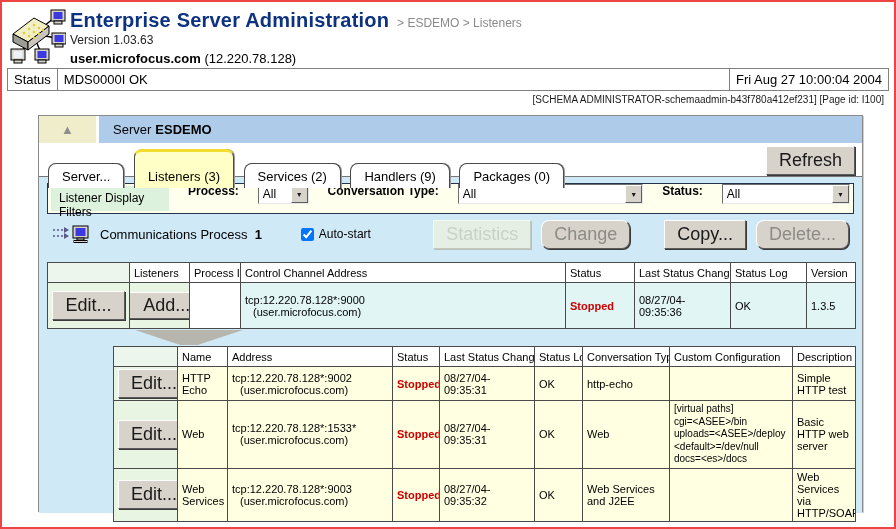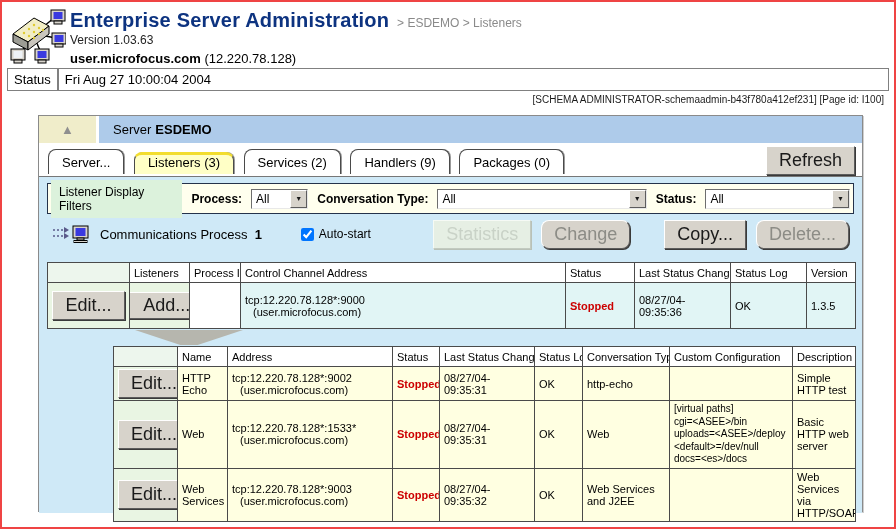--- a/index.html
+++ b/index.html
@@ -48,21 +48,21 @@
   }
   .server-bar b { font-weight:bold; }
 
   
   .tab-row { position:relative; height:33px; padding:6px 0 0 9px; background:#fff; }
   .tab {
     display:inline-block; margin-right:5px; padding:5px 13px 4px 13px;
     border:1px solid #4a4a4a; border-bottom:none; border-radius:8px 8px 0 0;
     background:#fff; font-size:13px; cursor:default; box-shadow:1px 0 0 #9a9a9a;
   }
-  .tab.selected { background:#ffffc6; border-top:3px solid #f2dd2e; padding-top:0; }
+  .tab.selected { background:#ffffc6; border-top:3px solid #f2dd2e; padding-top:17px; }
   .refresh-btn { position:absolute; right:7px; top:3px; }
 
   
   .b3d {
     font-family:Liberation Sans, sans-serif; font-size:18px; color:#1a1a1a;
     background:#d7d3cb; padding:3px 12px;
     border:1px solid; border-color:#ffffff #5c5c5c #5c5c5c #ffffff;
     box-shadow:1px 1px 0 #3a3a3a; cursor:default; white-space:nowrap;
   }
   .b3d.dim { color:#8c8c86;border-radius:8px; }
@@ -70,21 +70,21 @@
   .b-small { padding:2px 20px; }
 
   
   .content {
     height:337px; background:#cfe9f7; border-top:1px solid #777;
     padding:6px 8px 0 8px;
   }
 
   .filter-bar {
     height:31px; border:1px solid #24324a; background:#ffffee;
-    display:flex; align-items:center; gap:9px; padding:0 3px; font-size:12px;
+    display:flex; gap:19px; padding:0 3px; font-size:12px;
   }
   .filter-label { background:#dcf2dc; padding:5px 8px; margin:2px 0; font-size:12px; }
   .f-cap { font-weight:bold; white-space:nowrap; }
   .sel {
     display:inline-flex; align-items:stretch; height:20px; background:#fff;
     border:1px solid; border-color:#6e6e6e #e8e8e8 #e8e8e8 #6e6e6e;
   }
   .sel .val { flex:1; font-size:12px; padding:2px 4px; overflow:hidden; white-space:nowrap; }
   .sel .ddb {
     width:17px; background:#d7d3cb; display:flex; align-items:center; justify-content:center;
@@ -189,20 +189,21 @@
       <div class="version-line">Version 1.03.63</div>
       <div class="host-line">
         <b>user.microfocus.com</b>
         <span>(12.220.78.128)</span>
       </div>
     </div>
   </div>
 
   <div class="status-bar">
     <div class="sb-label">Status</div>
+    <div class="sb-msg">MDS0000I OK</div>
     <div class="sb-date">Fri Aug 27 10:00:04 2004</div>
   </div>
   <div class="session-line">[SCHEMA ADMINISTRATOR-schemaadmin-b43f780a412ef231] [Page id: I100]</div>
 
   <div class="panel">
 
     <div class="panel-header">
       <div class="collapse-cell">
         <span class="tri-up">▲</span>
       </div>

